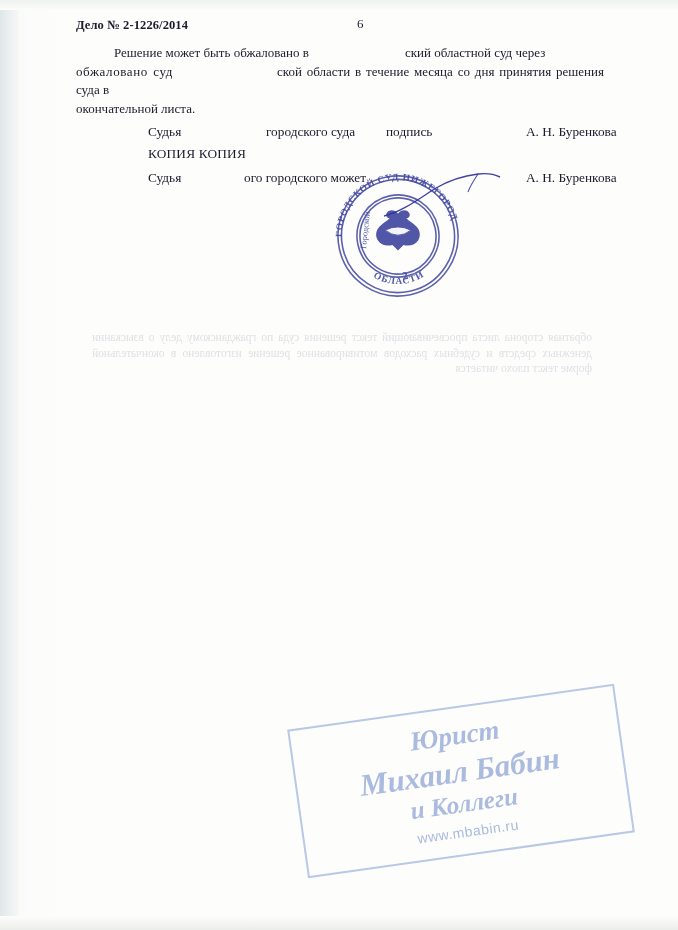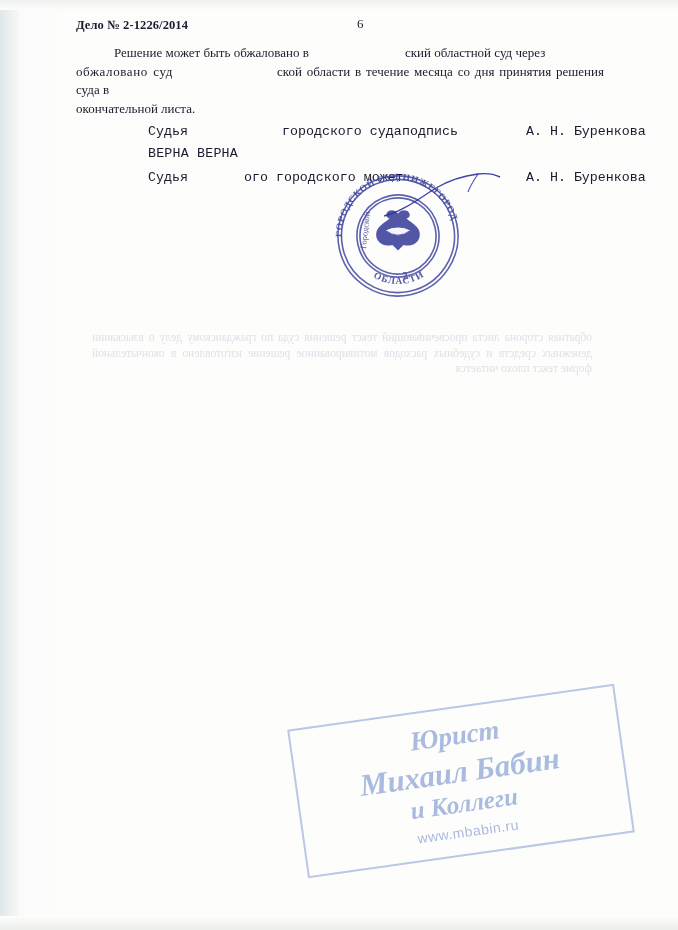--- a/index.html
+++ b/index.html
@@ -85,30 +85,29 @@
   .gap-b { display: inline-block; width: 104px; }
   .sp-wide { letter-spacing: 0.6px; }
 
   
   .sig-block {
     position: absolute;
     left: 148px;
     top: 124px;
     width: 460px;
     font-size: 13.3px;
-    font-family: Liberation Mono, monospace;
   }
   .sig-row {
     position: relative;
     height: 22px;
     white-space: nowrap;
   }
   .sig-row .col-role { position: absolute; left: 0; }
-  .sig-row .col-court { position: absolute; left: 118px; margin-left: 16px; }
-  .sig-row .col-sign { position: absolute; left: 254px; text-align: center; }
+  .sig-row .col-court { position: absolute; left: 118px; }
+  .sig-row .col-sign { position: absolute; left: 238px; text-align: center; }
   .sig-row .col-name { position: absolute; left: 378px; }
   .copy-true {
     position: relative;
     height: 24px;
     font-size: 13.3px;
     letter-spacing: 0.2px;
   }
   .sig-row2 {
     position: relative;
     height: 22px;
@@ -222,21 +221,21 @@
     <span>окончательной листа.</span>
   </div>
 
   <div class="sig-block">
     <div class="sig-row">
       <span class="col-role">Судья</span>
       <span class="col-court">городского суда</span>
       <span class="col-sign">подпись</span>
       <span class="col-name">А. Н. Буренкова</span>
     </div>
-    <div class="copy-true">ВЕРНА ВЕРНА</div>
+    <div class="copy-true">КОПИЯ КОПИЯ</div>
     <div class="sig-row2">
       <span class="col-role">Судья</span>
       <span class="col-court">ого городского может</span>
       <span class="col-name">А. Н. Буренкова</span>
     </div>
   </div>
 
   <div class="stamp">
     <svg width="148" height="148" viewBox="0 0 148 148" aria-hidden="true">
       <defs>

